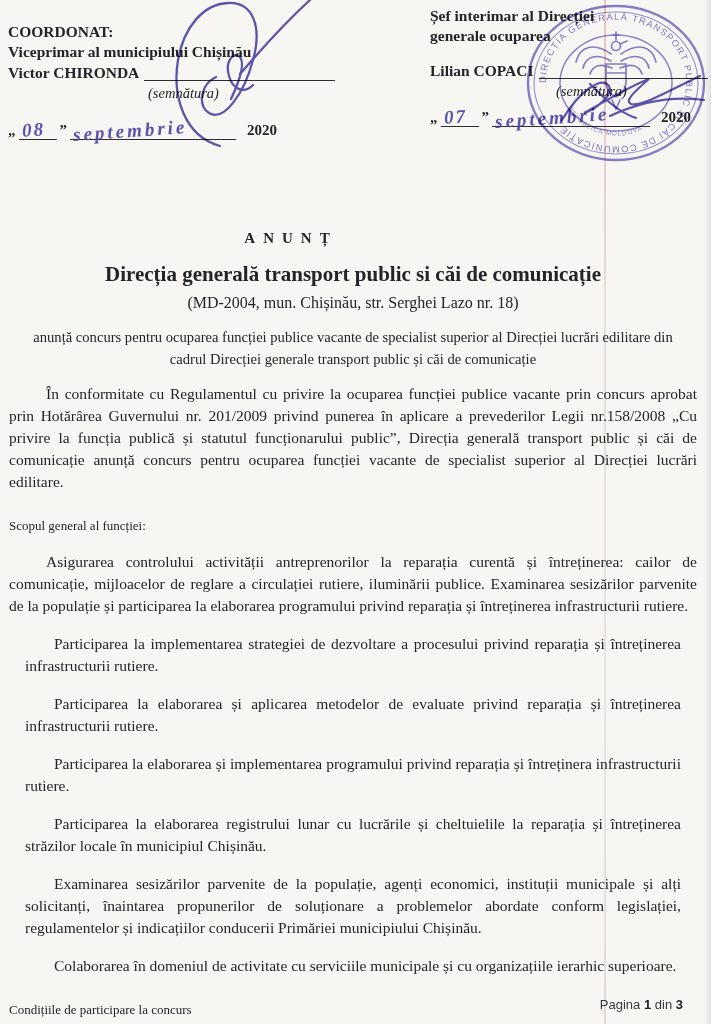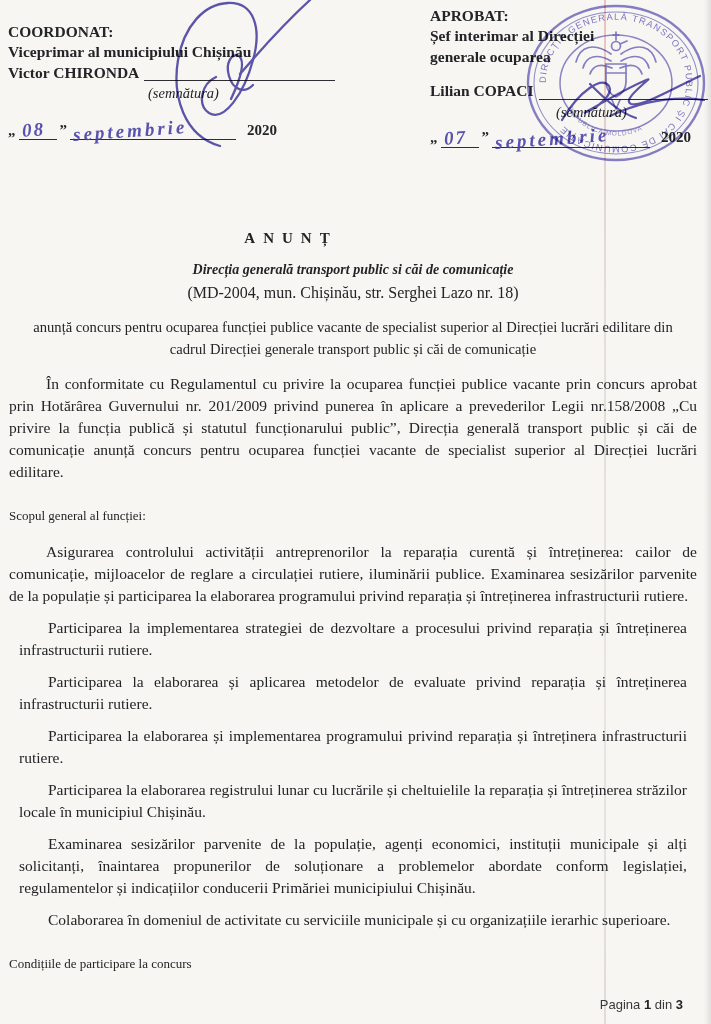--- a/index.html
+++ b/index.html
@@ -38,28 +38,28 @@
   
   .ink{position:absolute;mix-blend-mode:multiply;pointer-events:none;}
   .sig-left{left:134px;top:0;}
   .sig-right{left:552px;top:56px;}
   .stamp{left:522px;top:2px;opacity:.93;filter:blur(.3px);}
 
   
   .doc-body{position:absolute;left:9px;right:14px;top:228px;font-size:15.5px;line-height:1.42;}
   .anunt{text-align:center;font-weight:bold;font-size:15px;letter-spacing:8px;margin:0;
          transform:translateX(-62px);}
-  .title{text-align:center;font-weight:bold;font-size:14px;margin:11px 0 0;font-style:italic;}
+  .title{text-align:center;font-weight:bold;font-size:21px;margin:11px 0 0;}
   .address{text-align:center;font-size:16px;margin:2px 0 0;}
   .lead{font-weight:normal;text-align:center;font-size:14.6px;line-height:1.5;margin:12px auto 0;max-width:678px;}
   .intro{text-align:justify;text-indent:37px;margin:12px 0 0;}
   .h3{font-size:13px;font-weight:normal;margin:24px 0 0;}
   .scop-body{text-align:justify;text-indent:37px;margin:16px 0 0;}
   .sarcini-h{margin:22px 0 0;}
-  .sarcina{text-align:justify;text-indent:29px;margin:10px;}
+  .sarcina{text-align:justify;text-indent:29px;margin:16px;}
   .conditii-h{margin:24px 0 0;}
 
   .page-footer{position:absolute;top:997px;right:28px;font-family:"Liberation Sans",sans-serif;
                font-size:13px;color:#38383b;}
   .page-footer b{font-weight:bold;color:#242427;}
 </style>
 </head>
 <body>
 
 <div class="page">
@@ -81,21 +81,20 @@
       </span>
       <span>”</span>
       <span class="slot month">
         <span class="hand month-hand">septembrie</span>
       </span>
       <span class="year">2020</span>
     </div>
   </div>
 
   <div class="hdr aprobat">
-    <div class="ln">APROBAT:</div>
     <div class="ln">Șef interimar al Direcției</div>
     <div class="ln">generale ocuparea</div>
     <div class="namerow" style="margin-top:14px;">
       <span>Lilian COPACI</span>
       <span class="fill"></span>
     </div>
     <div class="sig-caption">(semnătura)</div>
     <div class="date-row">
       <span>„</span>
       <span class="slot day">

